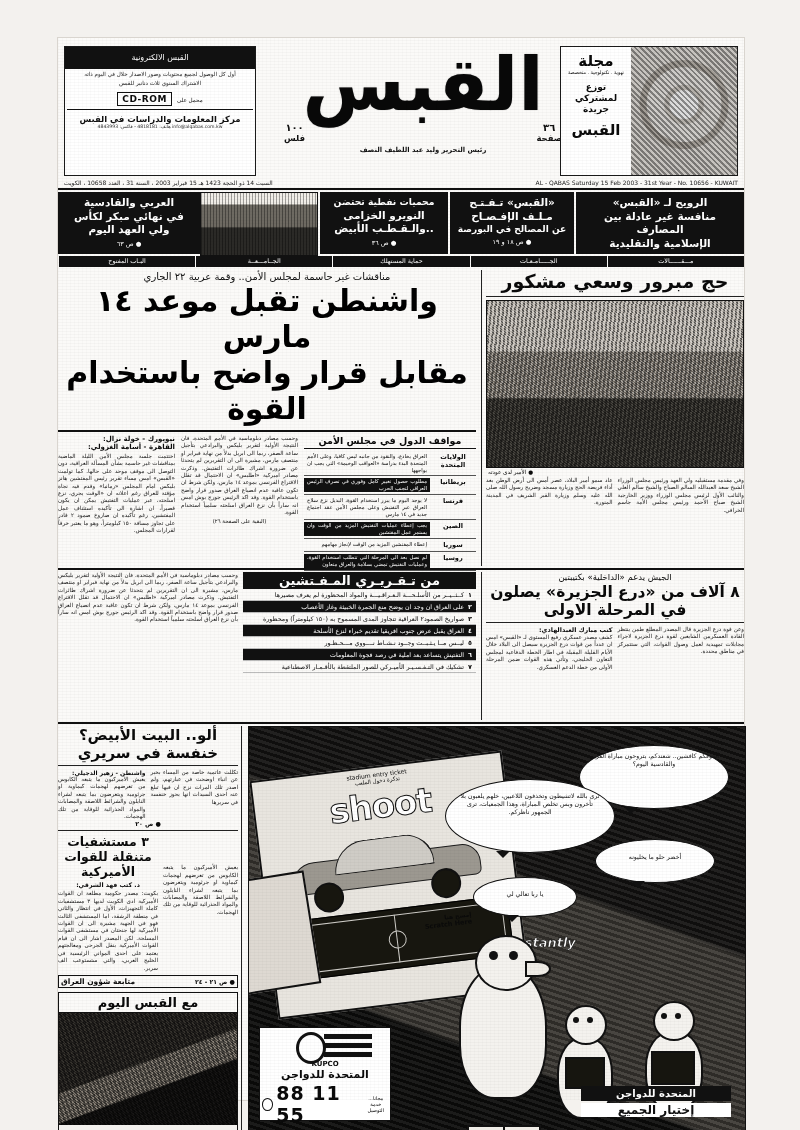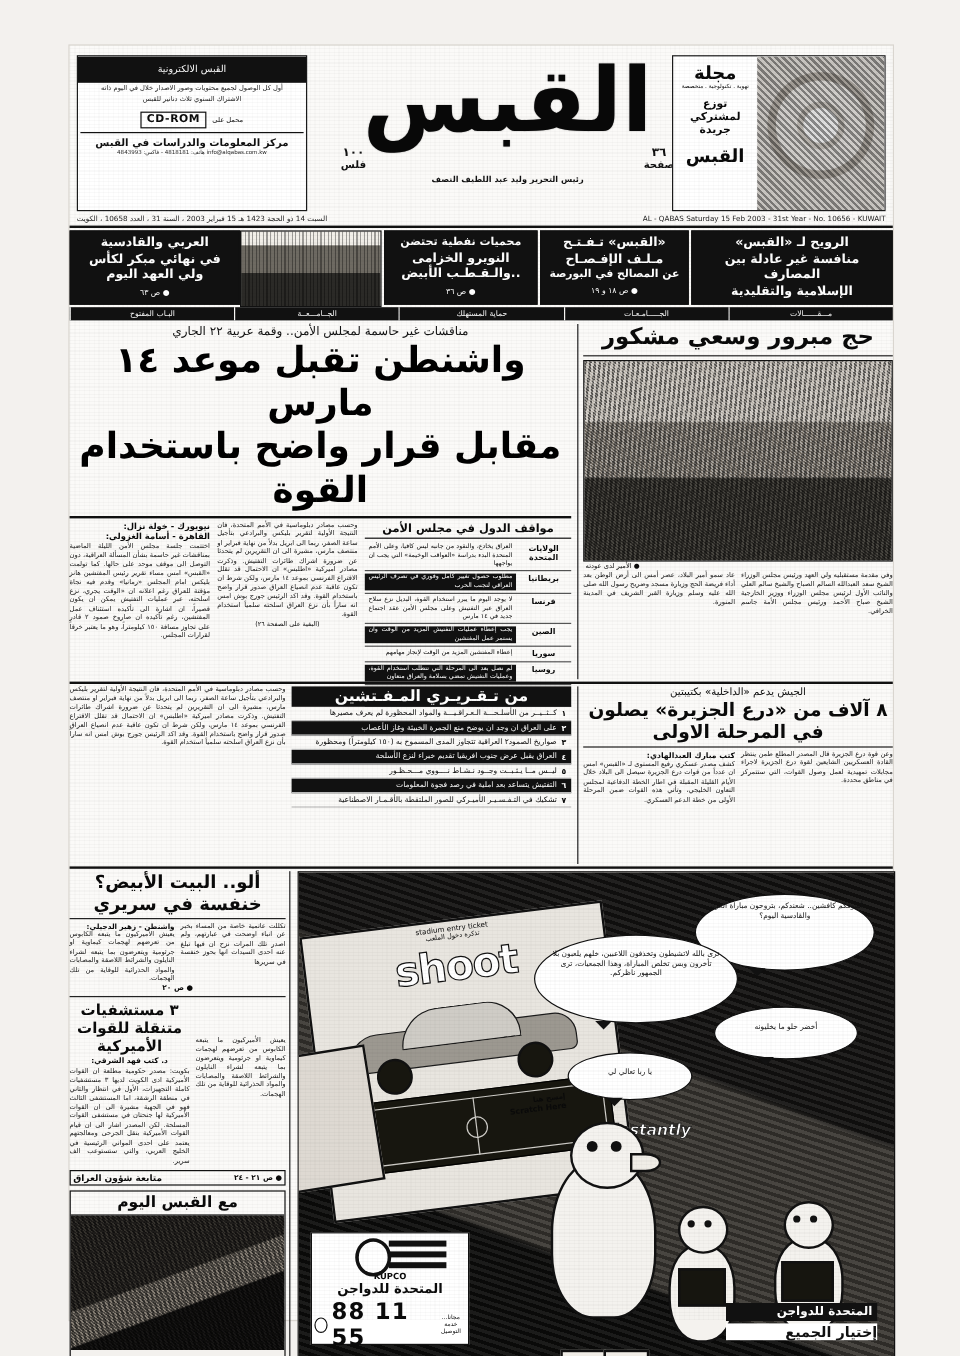--- a/index.html
+++ b/index.html
@@ -540,21 +540,21 @@
           <div style="display:flex;align-items:center;justify-content:center;gap:3px;margin-top:1px">
             <div style="font-size:5px;line-height:6px;text-align:center">
               <div>مجانا...</div>
               <div>خدمة التوصيل</div>
             </div>
             <div class="phone" style="direction:ltr">88 11 55</div>
             <div style="width:11px;height:11px;border:1.6px solid #111;border-radius:50%"></div>
           </div>
         </div>
 
-        <div style="position:absolute;right:14px;bottom:26px;width:126px;">
+        <div style="position:absolute;right:14px;bottom:26px;width:150px;text-align:center">
           <div style="background:#111;color:#fff;font-size:10px;font-weight:bold;padding:2px 4px">المتحدة للدواجن</div>
           <div style="font-size:12px;font-weight:bold;margin-top:2px;color:#111;background:#fff">إختيار الجميع</div>
         </div>
 
       </div>
     </div>
   </div>
 
   <div class="noise"></div>
  </div>

